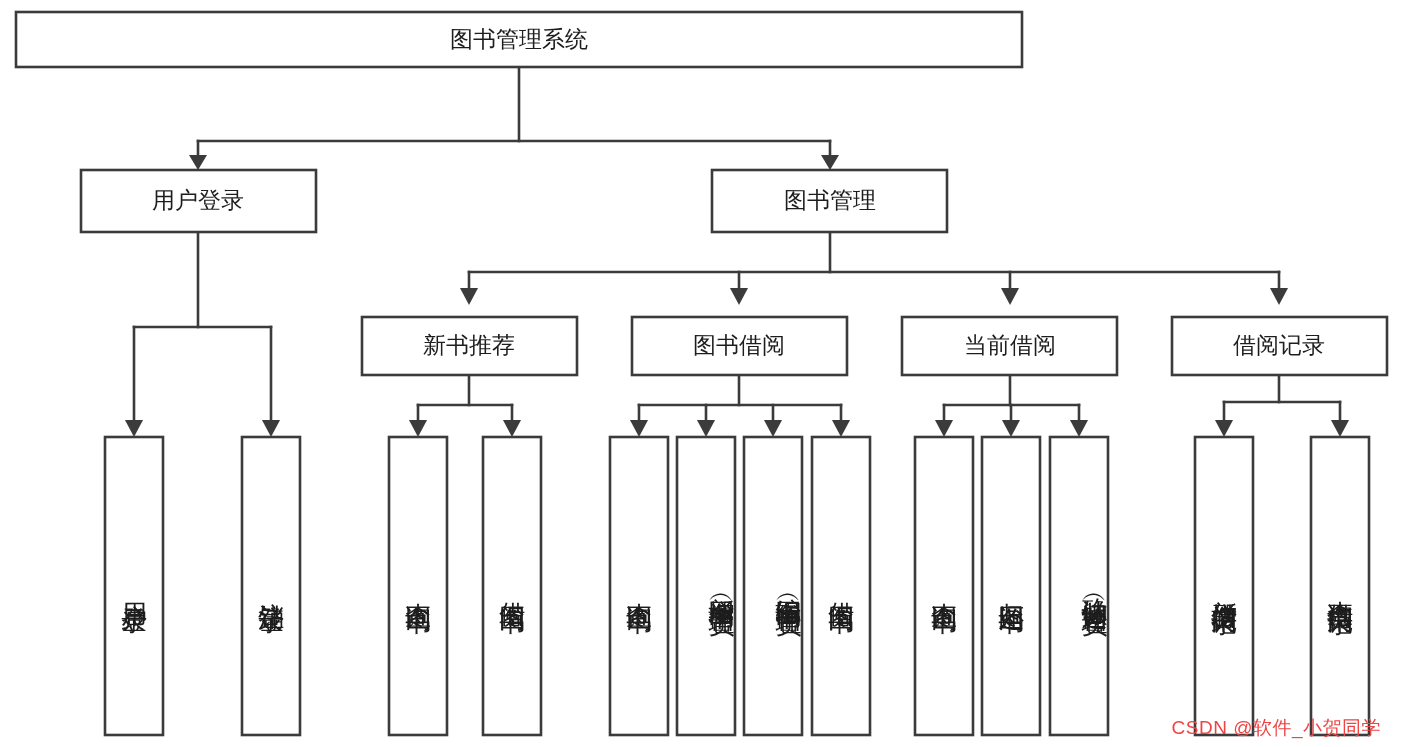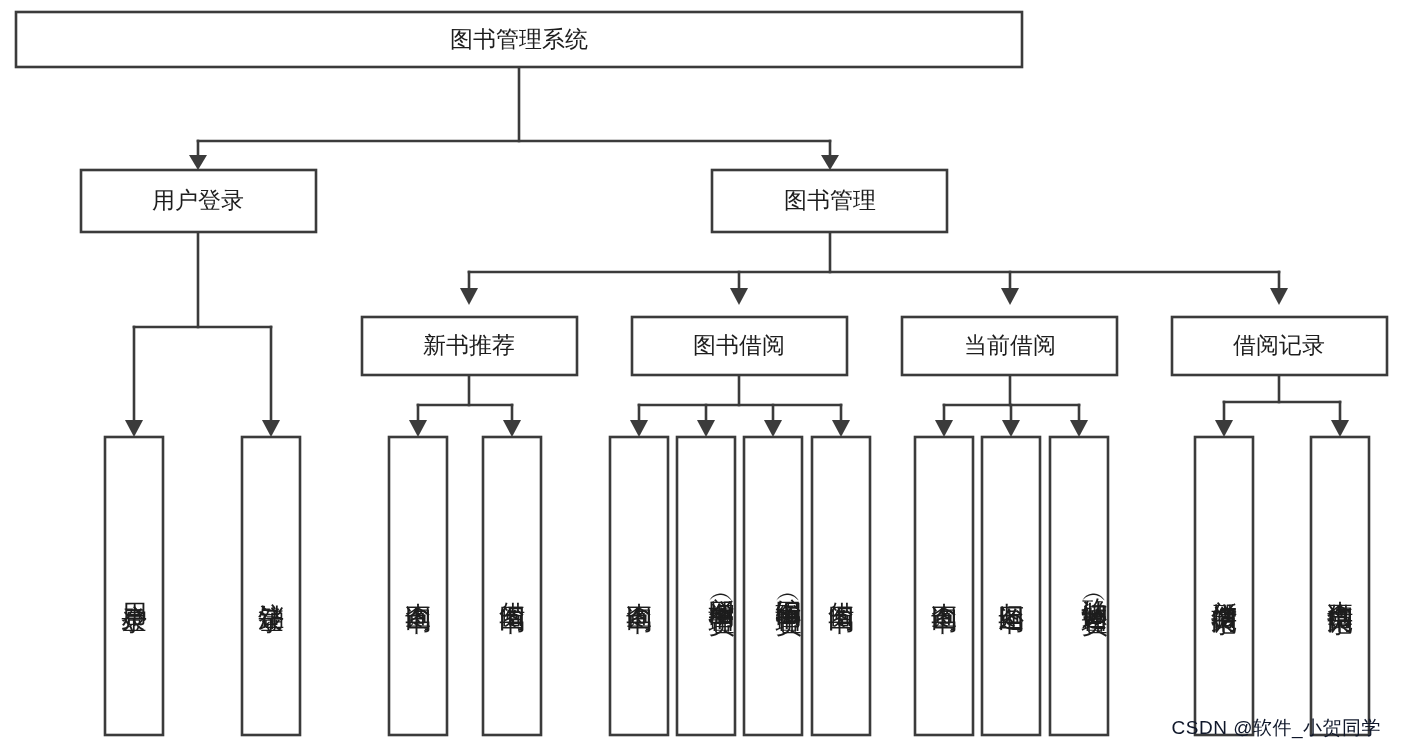--- a/index.html
+++ b/index.html
@@ -63,21 +63,21 @@
     text-align: center;
     white-space: nowrap;
     pointer-events: none;
   }
   .watermark {
     position: absolute;
     right: 8px;
     bottom: 6px;
     font-family: "Liberation Sans", "DejaVu Sans", sans-serif;
     font-size: 19px;
-    color: #0f172a;
+    color: #ef4444;
     letter-spacing: 0.5px;
     white-space: nowrap;
     margin-top: 25px;
   }
 </style>
 </head>
 <body>
 
 <div id="diagram-root">
 

